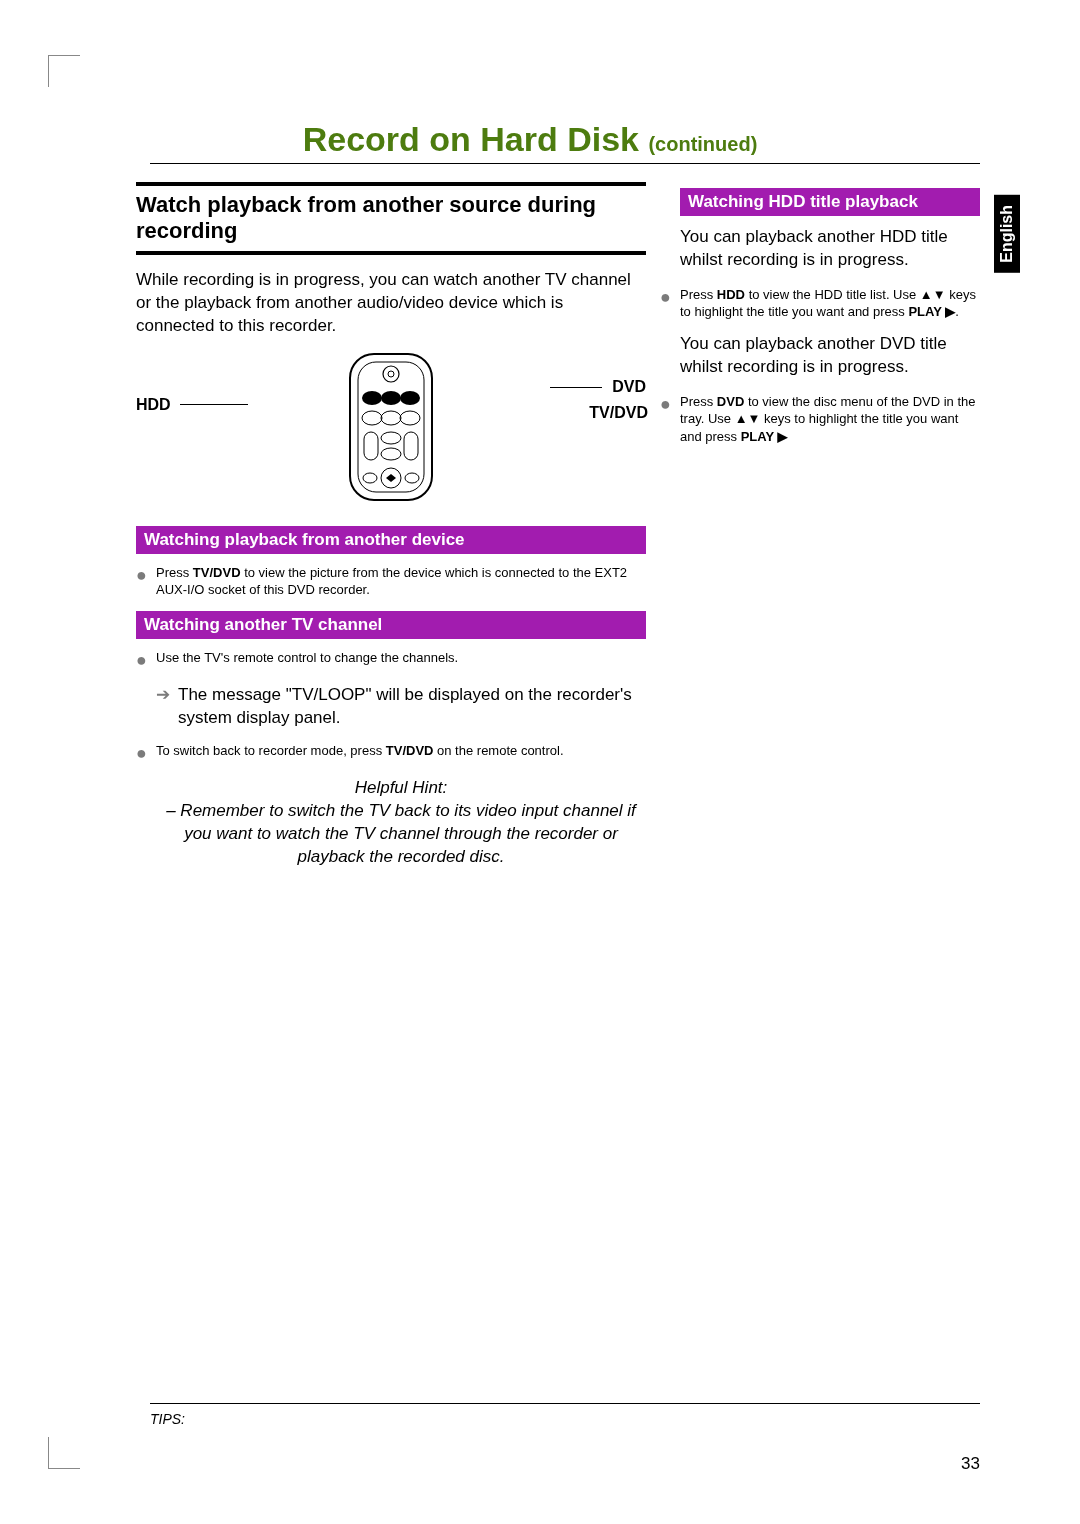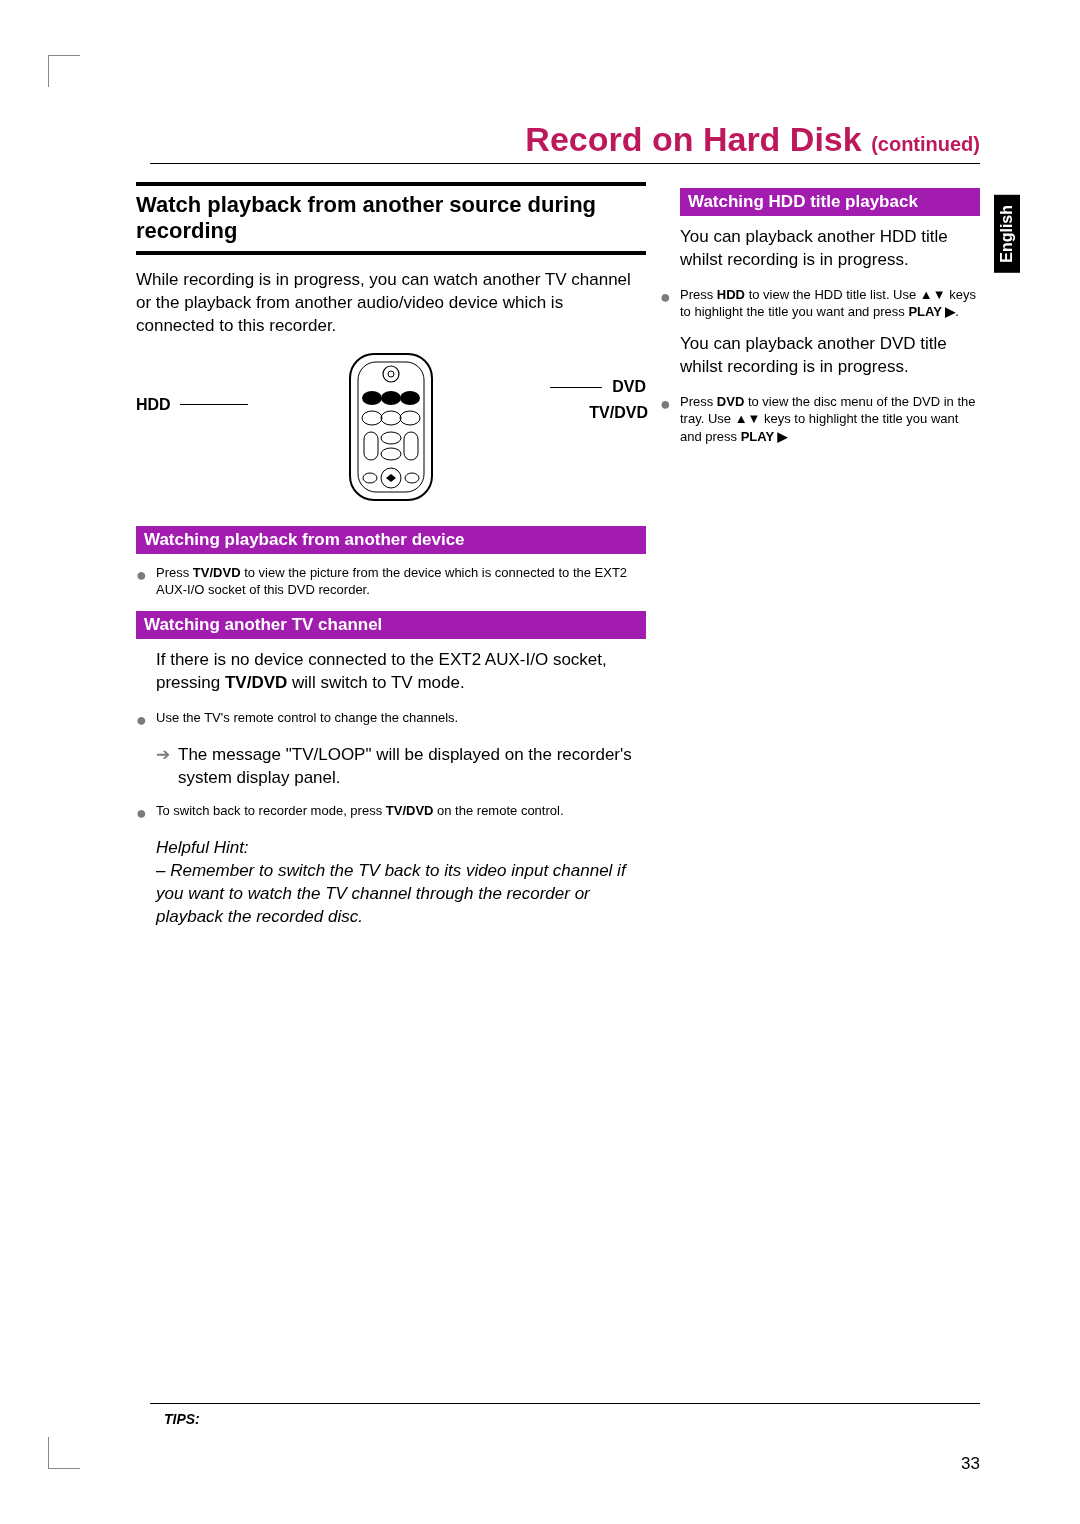--- a/index.html
+++ b/index.html
@@ -13,24 +13,24 @@
   }
   .corner-mark {
     position: absolute;
     width: 32px;
     height: 32px;
     border-color: #888;
   }
   .corner-tl { top: 55px; left: 48px; border-top: 1px solid #888; border-left: 1px solid #888; }
   .corner-bl { bottom: 55px; left: 48px; border-bottom: 1px solid #888; border-left: 1px solid #888; }
   .page-title {
-    text-align: right;
+    text-align: center;
     font-size: 34px;
     font-weight: bold;
-    color: #be185d;
+    color: #4d7c0f;
     margin-top: 80px;
     margin-bottom: 4px;
     padding-right: 40px;
   }
   .page-title .cont { font-size: 20px; font-weight: bold; }
   .title-underline {
     border-bottom: 1px solid #000;
     margin-bottom: 18px;
     margin-left: 70px;
     margin-right: 40px;
@@ -104,20 +104,21 @@
     color: #7b7b7b;
     font-size: 17px;
   }
   .arrow-row .txt { flex: 1; font-size: 17px; line-height: 1.35; }
   .hint {
     font-style: italic;
     font-size: 17px;
     line-height: 1.35;
     margin-top: 10px;
     margin-left: 20px;
+    text-align: center;
   }
   .remote-wrap {
     position: relative;
     height: 160px;
     margin: 6px 0 14px 0;
   }
   .remote {
     position: absolute;
     left: 50%;
     top: 0;
@@ -164,21 +165,21 @@
     position: absolute;
     bottom: 95px;
     left: 150px;
     right: 100px;
     border-top: 1px solid #000;
     padding-top: 6px;
     font-size: 14px;
     line-height: 1.35;
     display: flex;
   }
-  .tips .tlabel { font-weight: bold; font-style: italic; width: 60px; margin-left: 14px; }
+  .tips .tlabel { font-weight: normal; font-style: italic; width: 60px; }
   .tips .ttext { flex: 1; }
   .page-num {
     position: absolute;
     bottom: 50px;
     right: 100px;
     font-size: 17px;
   }
   b { font-weight: bold; }
 </style>
 </head>
@@ -231,23 +232,20 @@
 
     <div class="sub-head">Watching playback from another device</div>
     <div class="bullet-row">
       <div class="dot">●</div>
       <div class="txt">
         <span>Press </span><b>TV/DVD</b><span> to view the picture from the device which is connected to the EXT2 AUX-I/O socket of this DVD recorder.</span>
       </div>
     </div>
 
     <div class="sub-head">Watching another TV channel</div>
-    <p class="body-text" style="margin-left:20px">
-      <span>If there is no device connected to the EXT2 AUX-I/O socket, pressing </span><b>TV/DVD</b><span> will switch to TV mode.</span>
-    </p>
     <div class="bullet-row">
       <div class="dot">●</div>
       <div class="txt">Use the TV's remote control to change the channels.</div>
     </div>
     <div class="arrow-row">
       <div class="arr">➔</div>
       <div class="txt">The message "TV/LOOP" will be displayed on the recorder's system display panel.</div>
     </div>
     <div class="bullet-row">
       <div class="dot">●</div>

